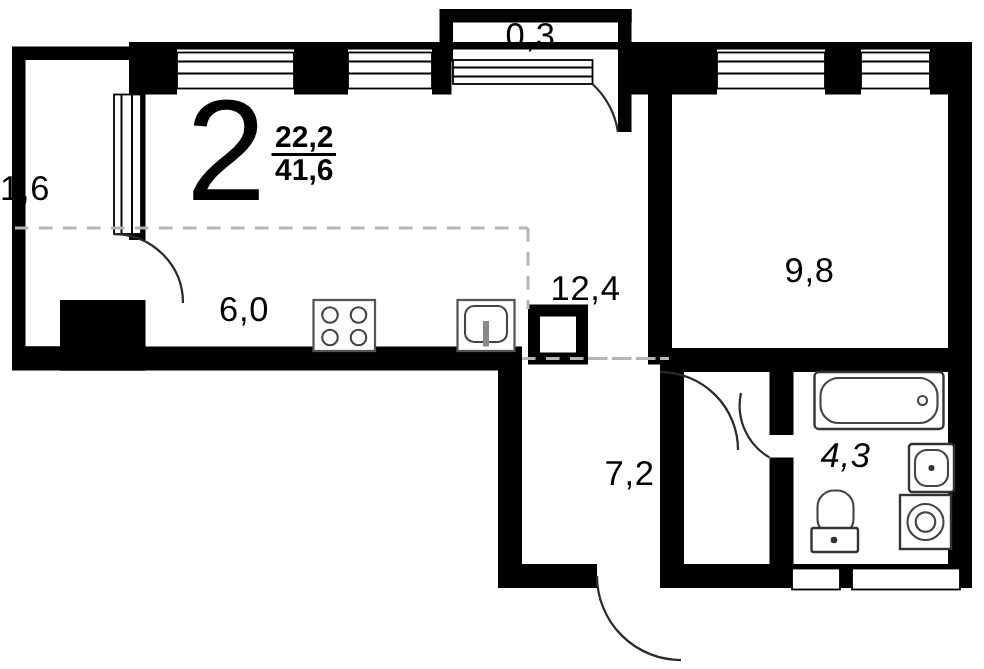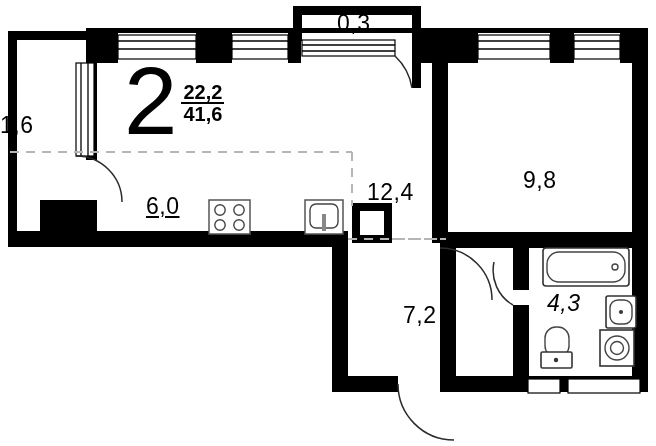--- a/index.html
+++ b/index.html
@@ -239,19 +239,19 @@
   </div>
 
   <div class="area-label" style="left:0; top:112px;">1,6</div>
 
   <div class="area-label" style="left:337px; top:10px;">0,3</div>
 
   <div class="area-label" style="left:367px; top:132px;margin-top:47px;">12,4</div>
 
   <div class="area-label" style="left:523px; top:127px;margin-top:40px;">9,8</div>
 
-  <div class="area-label" style="left:146px; top:193px;text-decoration:underline;">6,0</div>
+  <div class="area-label" style="left:146px; top:193px;">6,0</div>
 
   <div class="area-label" style="left:403px; top:302px;">7,2</div>
 
   <div class="area-label" style="left:547px; top:290px;font-style:italic;">4,3</div>
 
 </div>
 
 </body></html>

